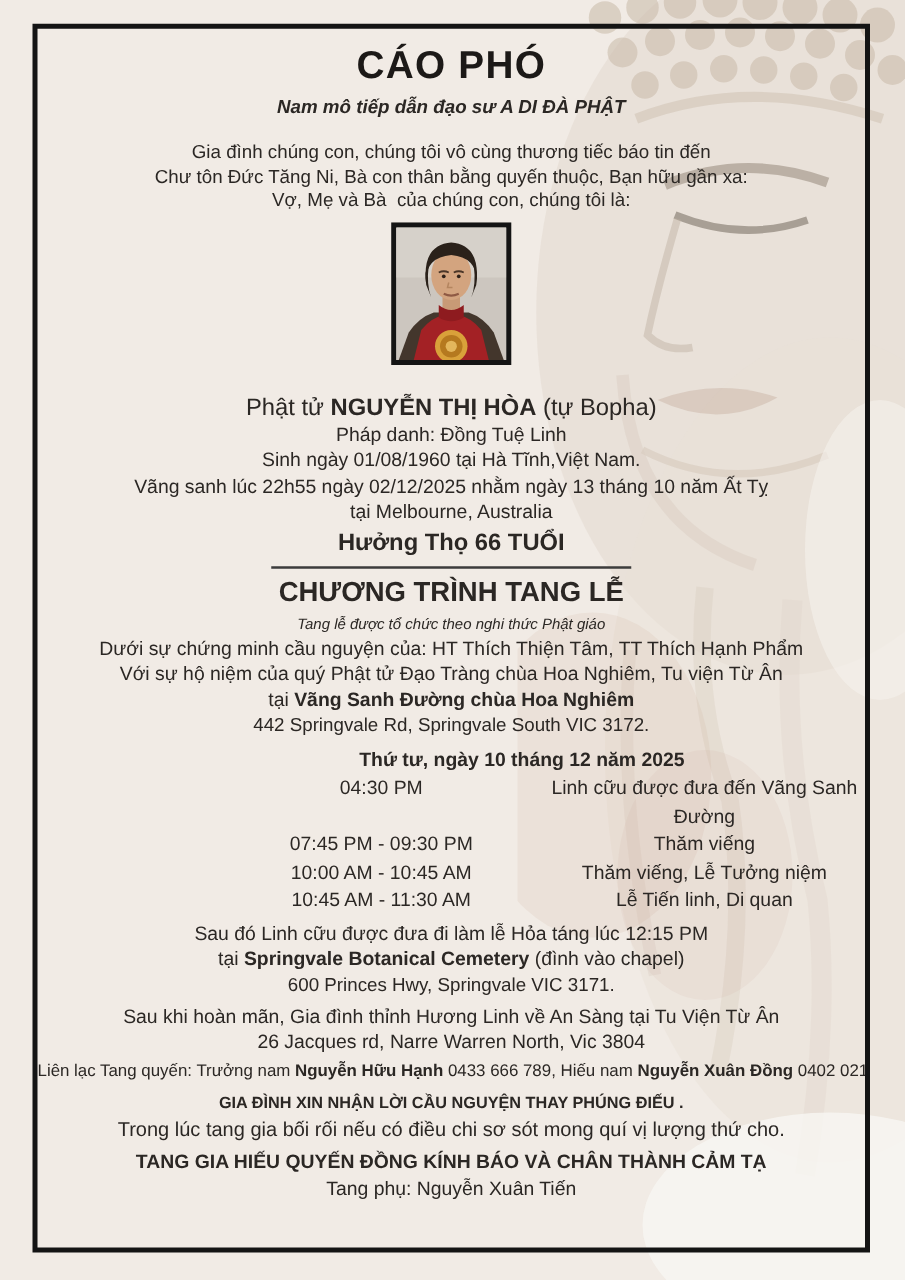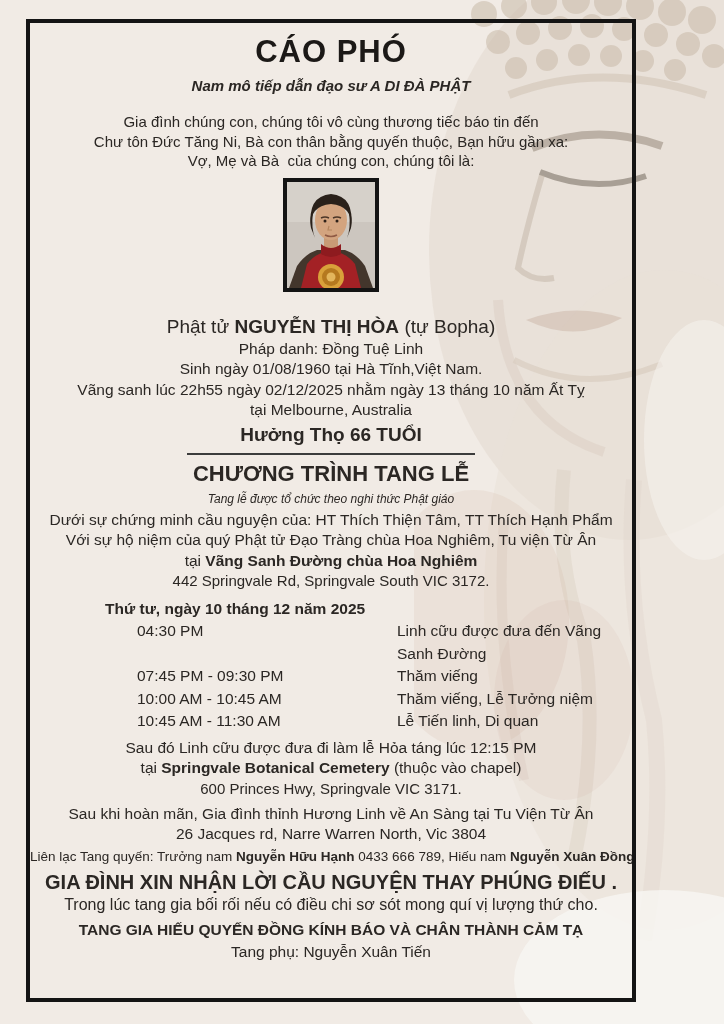--- a/index.html
+++ b/index.html
@@ -7,21 +7,21 @@
   body {
     position:relative;
     width:724px; height:1024px;
     background:#f1ebe5;
     font-family:"Liberation Sans", sans-serif;
     color:#2b2724;
     overflow:hidden;
   }
   .buddha-bg { position:absolute; top:0; right:0; width:310px; height:1024px; z-index:0; }
   .frame {
-    position:absolute; left:26px; top:19px; width:610px; height:983px;
+    position:absolute; left:26px; top:19px; width:670px; height:983px;
     border:4px solid #141414;
     z-index:1;
     text-align:center;
     overflow:hidden;
   }
   .title { font-size:31px; font-weight:bold; letter-spacing:1px; line-height:36px; margin-top:11px; color:#1c1917;}
   .invocation { font-size:15px; font-weight:bold; font-style:italic; line-height:21px; margin-top:5px; }
   .intro-line { font-size:15px; line-height:19.5px; white-space:pre-wrap; }
   .intro { margin-top:16px; }
   .photo-frame {
@@ -31,29 +31,29 @@
   .photo-frame svg { display:block; }
   .name-line { font-size:19px; line-height:25px; margin-top:22px; }
   .name-line .b { font-weight:bold; }
   .info-line { font-size:15.5px; line-height:20.5px; }
   .age-line { font-size:19px; font-weight:bold; line-height:24px; margin-top:2px; }
   .sep { width:288px; border:0; border-top:2px solid #3c3c3c; margin:6px auto 5px auto; }
   .program-title { font-size:22px; font-weight:bold; line-height:27px; }
   .program-sub { font-size:12px; font-style:italic; line-height:21px; margin-top:2px; }
   .b { font-weight:bold; }
   .venue-address { font-size:15px; line-height:20px; }
-  .schedule { text-align:left; padding-left:75px; margin-top:7px; }
+  .schedule { text-align:center; padding-left:113px; margin-top:7px; }
   .day-header { font-size:15.5px; font-weight:bold; line-height:22px; }
   .event-row { display:flex; font-size:15.5px; line-height:22.5px; }
   .event-time { margin-left:32px; width:260px; flex:none; }
   .event-activity { flex:1; white-space:pre-wrap; }
   .cremation { margin-top:5px; }
   .repose { margin-top:5px; }
   .contact-line { font-size:13.5px; line-height:19px; margin-top:2px; white-space:nowrap; }
-  .condolence-line { font-size:20px; font-weight:bold; line-height:22px; margin-top:5px; }
+  .condolence-line { font-size:13px; font-weight:bold; line-height:22px; margin-top:5px; }
   .apology-line { font-size:16px; line-height:22px; margin-top:1px; }
   .thanks-line { font-size:15.5px; font-weight:bold; line-height:21px; margin-top:3px; }
   .father-line { font-size:15.5px; line-height:21px; margin-top:1px; }
 </style>
 </head>
 <body>
 
 <svg class="buddha-bg" viewBox="0 0 310 1024" width="310" height="1024" aria-hidden="true">
   <g>
     <ellipse cx="215" cy="250" rx="200" ry="290" fill="#e5dcd2" opacity="0.65"></ellipse>
@@ -192,21 +192,21 @@
       <span class="event-time">10:45 AM - 11:30 AM</span>
       <span class="event-activity">Lễ Tiến linh, Di quan</span>
     </div>
   </div>
 
   <div class="cremation">
     <div class="info-line">Sau đó Linh cữu được đưa đi làm lễ Hỏa táng lúc 12:15 PM</div>
     <div class="info-line">
       <span>tại</span>
       <span class="b">Springvale Botanical Cemetery</span>
-      <span>(thuộc vào chapel)</span>
+      <span>(đình vào chapel)</span>
     </div>
     <div class="venue-address">600 Princes Hwy, Springvale VIC 3171.</div>
   </div>
 
   <div class="repose">
     <div class="info-line">Sau khi hoàn mãn, Gia đình thỉnh Hương Linh về An Sàng tại Tu Viện Từ Ân</div>
     <div class="info-line">26 Jacques rd, Narre Warren North, Vic 3804</div>
   </div>
 
   <div class="contact-line">

